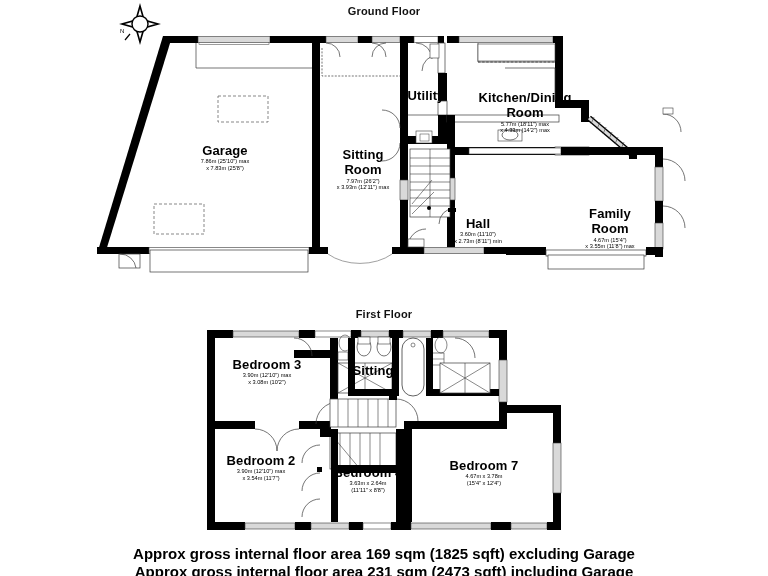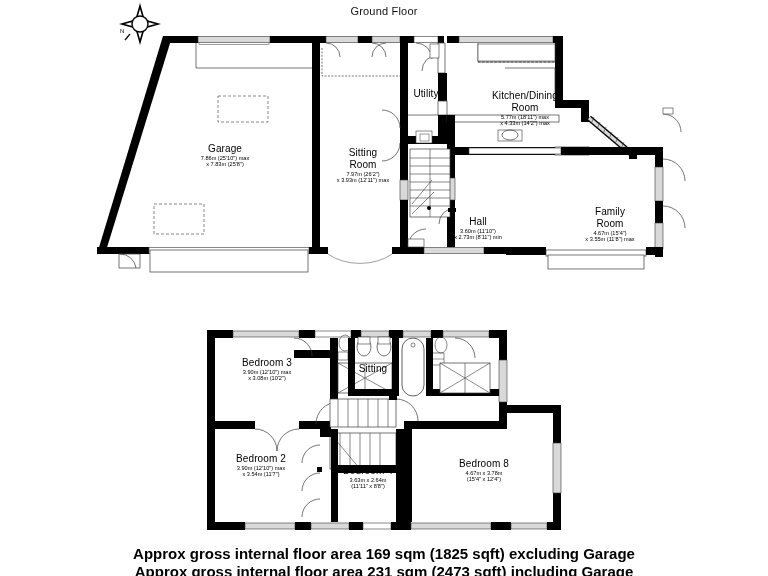--- a/index.html
+++ b/index.html
@@ -10,39 +10,39 @@
     color:#000000;
     position:relative;
     overflow:hidden;
   }
   .stage{position:absolute;left:0;top:0;width:768px;height:576px;}
   svg{display:block;}
 
   .floor-title{
     position:absolute;
     font-size:11px;
-    font-weight:normal;
+    font-weight:bold;
     letter-spacing:.2px;
     text-align:center;
     color:#111;
   }
   #title-ground{left:0;top:5px;width:768px;}
   #title-first{left:0;top:308px;width:768px;}
 
   .room-label{
     position:absolute;
     text-align:center;
     line-height:1.18;
     color:#000;
     white-space:nowrap;
   }
   .room-label .rname{
     display:block;
-    font-size:10px;
-    font-weight:normal;
+    font-size:13px;
+    font-weight:bold;
     letter-spacing:.1px;
   }
   .room-label .rdim{
     display:block;
     font-size:5.6px;
     font-weight:normal;
     letter-spacing:0;
   }
 
   .footer{
@@ -297,20 +297,21 @@
     <span class="rdim">x 2.73m (8'11") min</span>
   </div>
 
   <div class="room-label" style="left:550px;top:206px;width:120px;">
     <span class="rname">Family</span>
     <span class="rname">Room</span>
     <span class="rdim">4.67m (15'4")</span>
     <span class="rdim">x 3.55m (11'8") max</span>
   </div>
 
+  <div class="floor-title" id="title-first">First Floor</div>
 
   <svg width="768" height="215" style="position:absolute;left:0;top:325px;">
 
     <g>
 
       <rect x="207" y="5" width="26" height="8" fill="#000"></rect>
       <rect x="233" y="6" width="66" height="6" fill="#d9d9d9" stroke="#3a3a3a" stroke-width="0.6"></rect>
       <rect x="299" y="5" width="16" height="8" fill="#000"></rect>
       <rect x="315" y="6" width="36" height="6" fill="#fff" stroke="#3a3a3a" stroke-width="0.6"></rect>
       <rect x="351" y="5" width="10" height="8" fill="#000"></rect>
@@ -456,21 +457,21 @@
     <span class="rdim">x 3.54m (11'7")</span>
   </div>
 
   <div class="room-label" style="left:320px;top:465px;width:96px;">
     <span class="rname">Bedroom 4</span>
     <span class="rdim">3.63m x 2.64m</span>
     <span class="rdim">(11'11" x 8'8")</span>
   </div>
 
   <div class="room-label" style="left:424px;top:458px;width:120px;">
-    <span class="rname">Bedroom 8</span>
+    <span class="rname">Bedroom 7</span>
     <span class="rdim">4.67m x 3.78m</span>
     <span class="rdim">(15'4" x 12'4")</span>
   </div>
 
   <div class="footer" id="footer-1">Approx gross internal floor area 169 sqm (1825 sqft) excluding Garage</div>
   <div class="footer" id="footer-2">Approx gross internal floor area 231 sqm (2473 sqft) including Garage</div>
 
 </div>
 
 </body></html>

